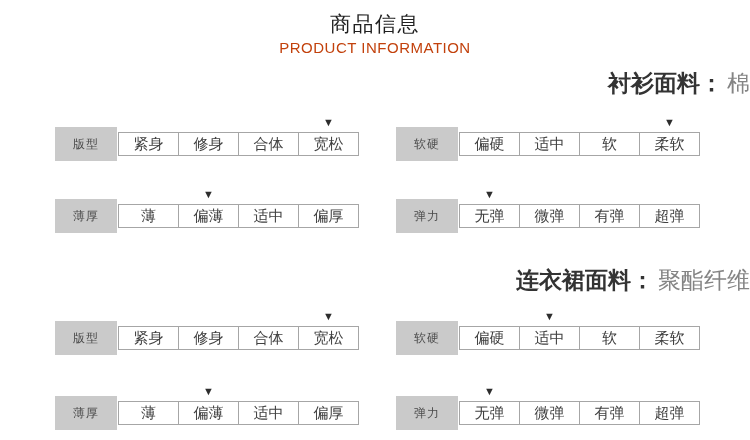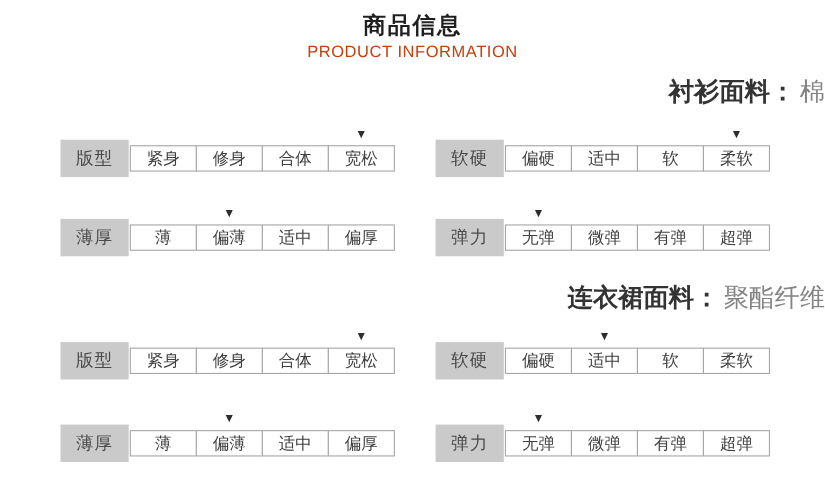--- a/index.html
+++ b/index.html
@@ -9,58 +9,58 @@
     width: 750px;
     height: 440px;
     background: #ffffff;
     font-family: "Liberation Sans", "DejaVu Sans", sans-serif;
     overflow: hidden;
     margin: 0 auto;
   }
   .header { text-align: center; padding-top: 12px; }
   .title {
     font-size: 21px;
-    font-weight: bold;
+    font-weight: normal;
     color: #1f1f1f;
     letter-spacing: 1.5px;
     line-height: 24px;
   }
   .subtitle {
     font-size: 15px;
     color: #c2410c;
     letter-spacing: 0.5px;
     line-height: 18px;
     margin-top: 3px;
   }
   .fabric-line {
     text-align: right;
     font-size: 23px;
     line-height: 20px;
   }
   .fabric-line .fab-label { font-weight: bold; color: #333333; }
   .fabric-line .fab-value { color: #848484; margin-left: 4px; }
   .fabric-line-1 { margin-top: 16px; }
-  .fabric-line-2 { margin-top: 27px; }
+  .fabric-line-2 { margin-top: 37px; }
   .attr-row {
     display: flex;
     justify-content: space-between;
     padding-left: 55px;
     padding-right: 50px;
   }
   .attr-row-1 { margin-top: 34px; }
   .attr-row-2 { margin-top: 38px; }
   .attr-row-3 { margin-top: 31px; }
   .attr-row-4 { margin-top: 41px; }
   .attr-table { display: flex; align-items: center; }
   .attr-label {
     width: 62px;
     height: 34px;
     background: #cacaca;
     color: #4a4a4a;
-    font-size: 16px;
+    font-size: 12px;
     letter-spacing: 1px;
     display: flex;
     align-items: center;
     justify-content: center;
     flex-shrink: 0;
   }
   .attr-options { display: flex; margin-left: 1px; }
   .attr-cell {
     position: relative;
     width: 61px;

